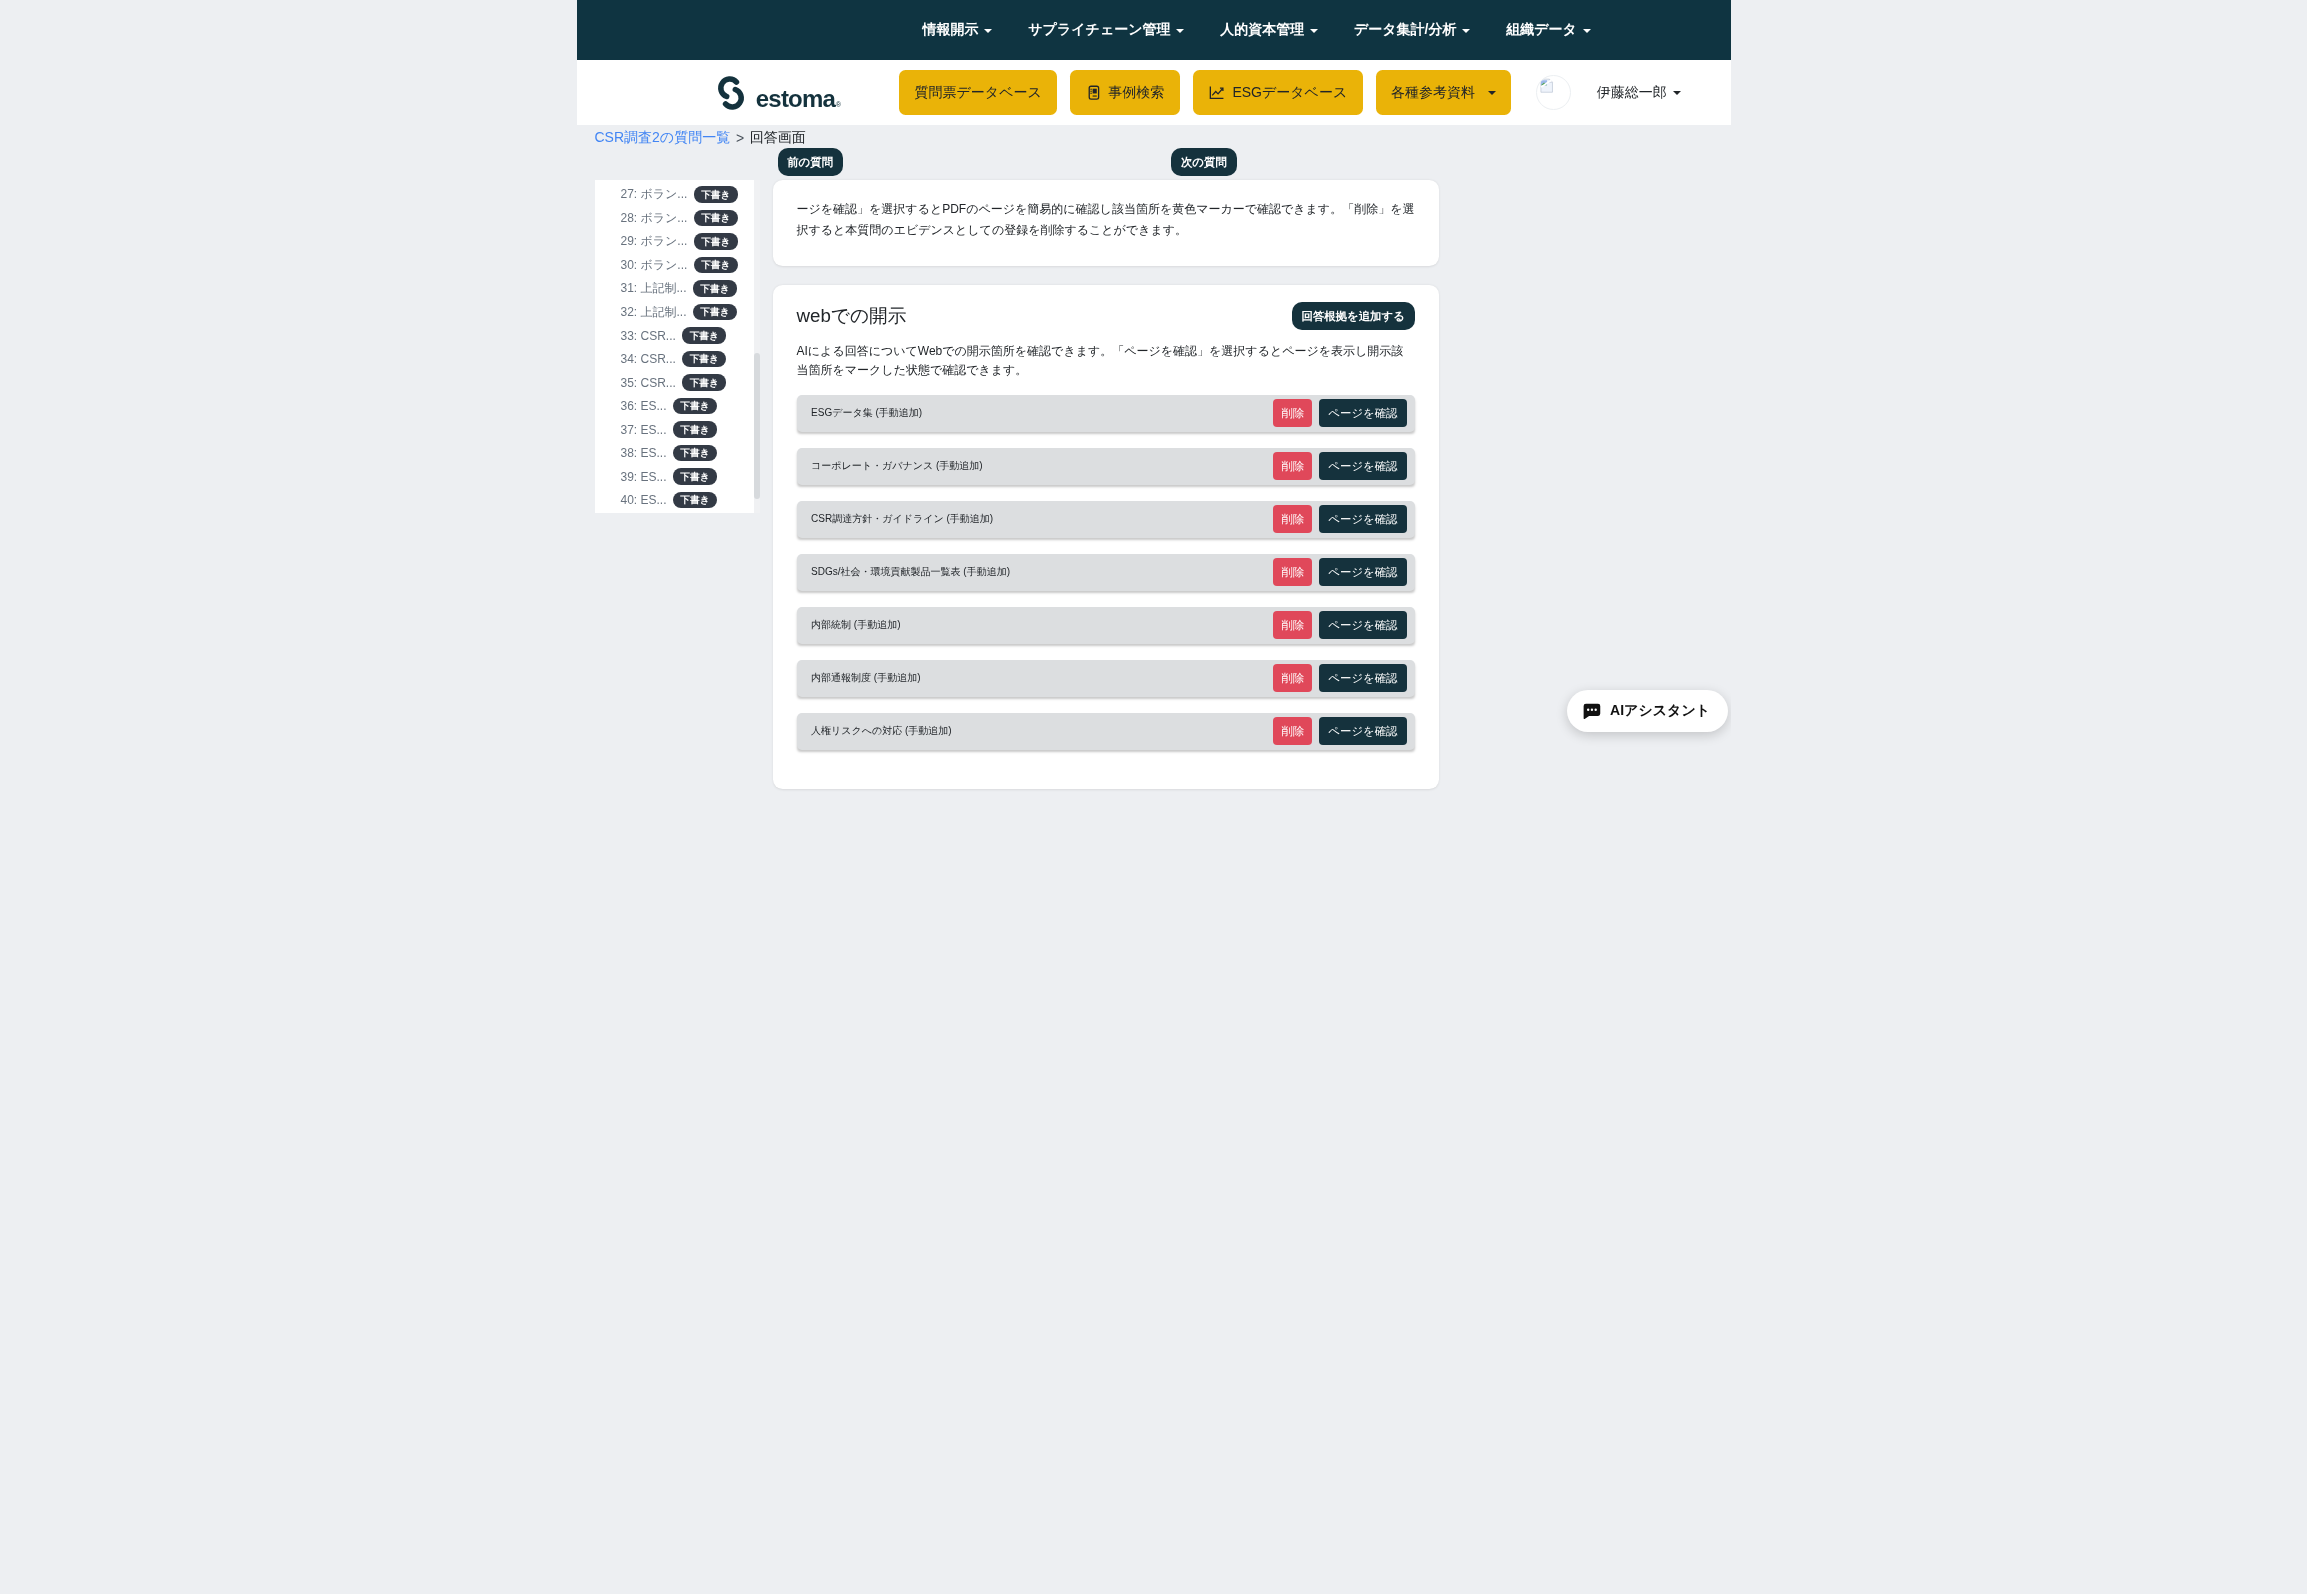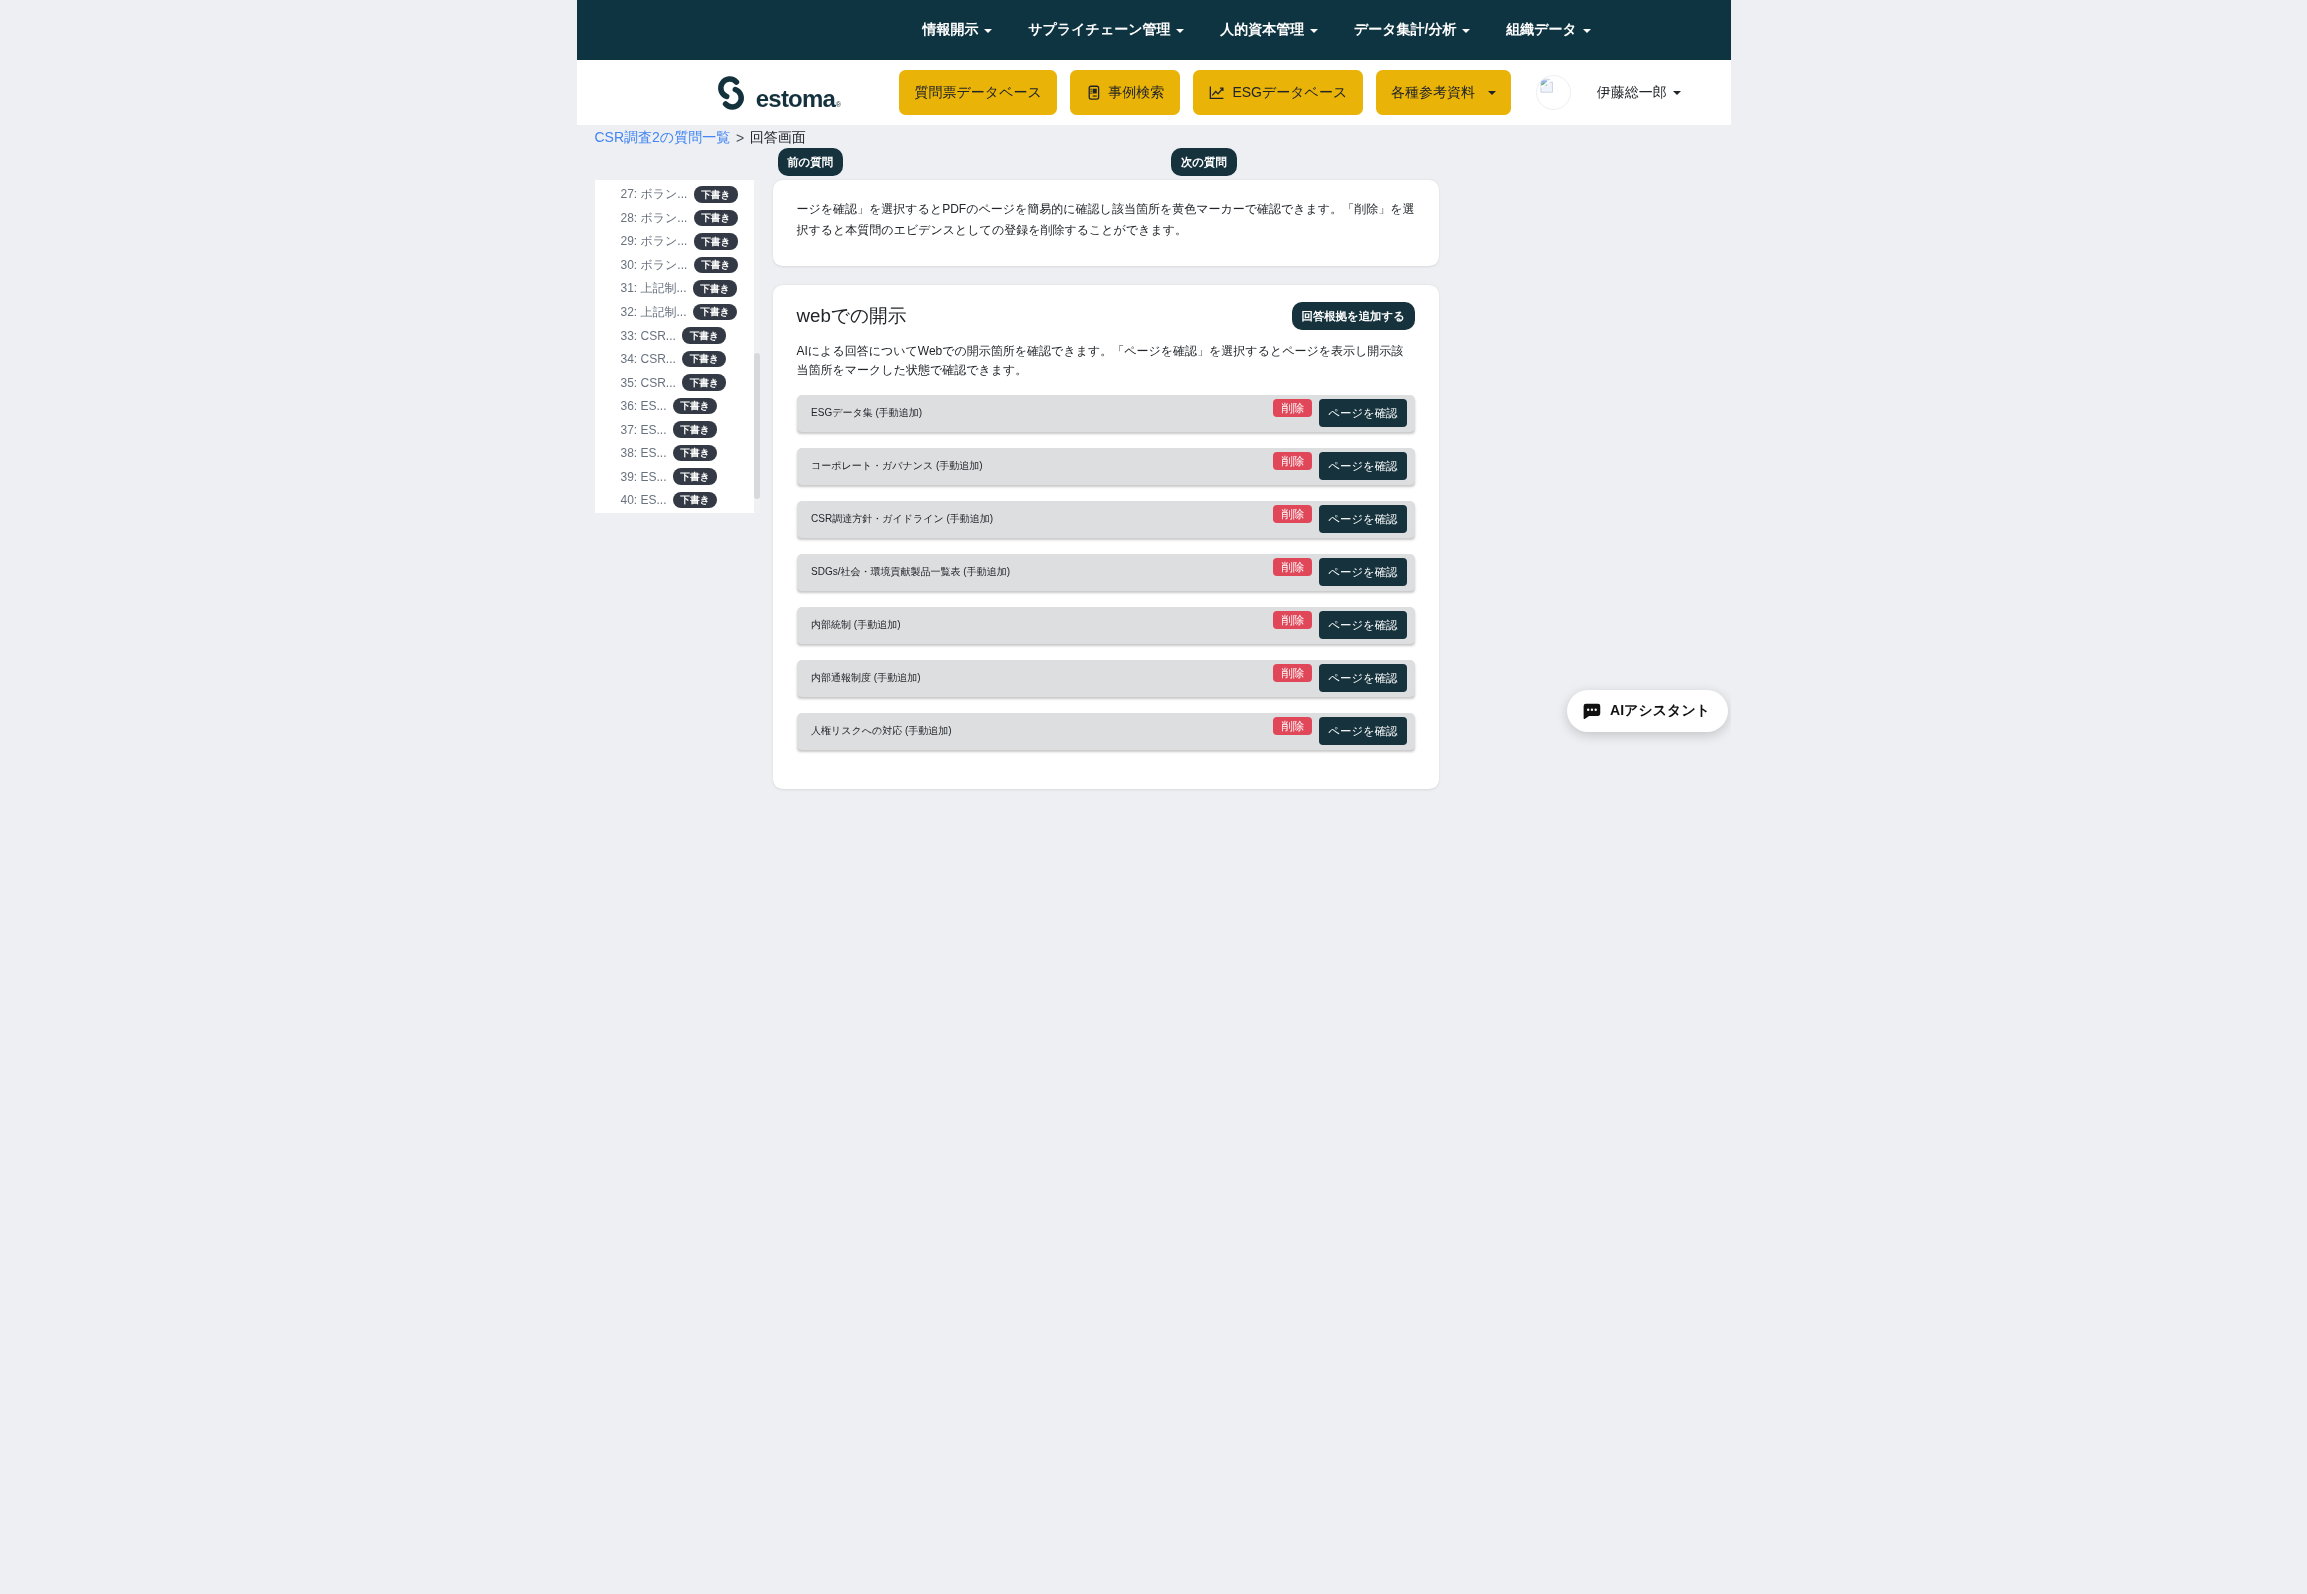--- a/index.html
+++ b/index.html
@@ -98,21 +98,21 @@
     height: 37px; background: #dcdee0; border-radius: 4.9px;
     box-shadow: 0 2.4px 2.4px -0.8px rgba(0,0,0,.22);
     display: flex; align-items: center; padding: 0 7.3px 0 14.6px;
     margin-bottom: 16px;
   }
   .ev-row:last-child { margin-bottom: 0; }
   .ev-label { font-size: 10px; color: #212529; }
   .ev-actions { margin-left: auto; display: flex; gap: 6.5px; }
   .btn-danger {
     background: #e0485a; color: #fff; border: none; border-radius: 4px;
-    height: 18px; padding: 0 8px; font-size: 11.4px;
+    height: 28px; padding: 0 8px; font-size: 11.4px;
     font-family: "Liberation Sans", sans-serif; cursor: pointer; white-space: nowrap;
   }
   .btn-check { border-radius: 4px; padding: 0 9.7px; font-weight: 400; }
 
   
   .ai-fab {
     position: absolute; left: 990px; top: 690px; height: 42px;
     background: #fff; border-radius: 21px;
     box-shadow: 0 3.2px 11.4px rgba(0,0,0,.18);
     display: flex; align-items: center; padding: 0 18px 0 14.6px; gap: 8px;

